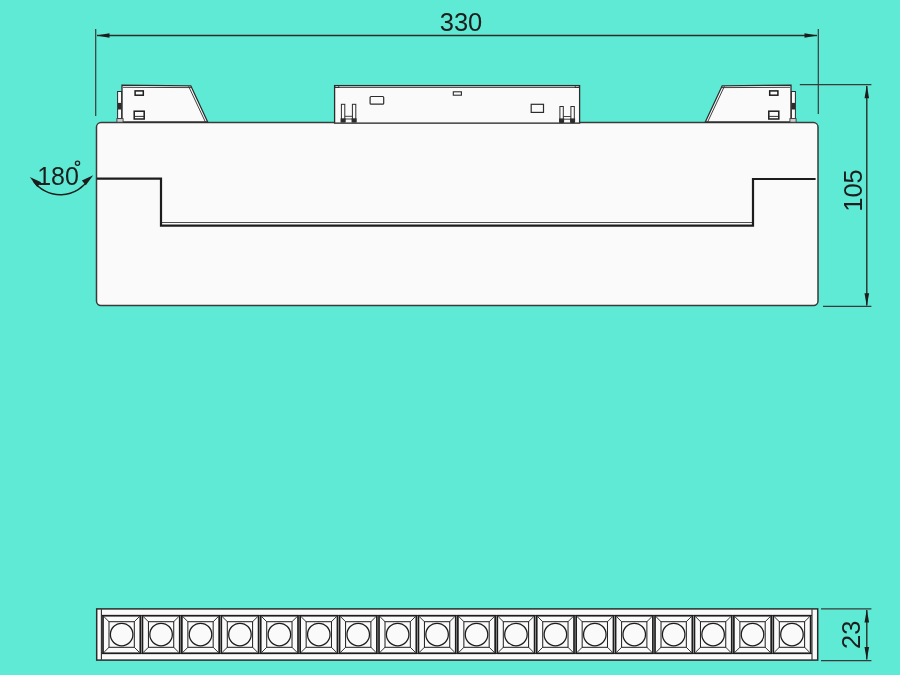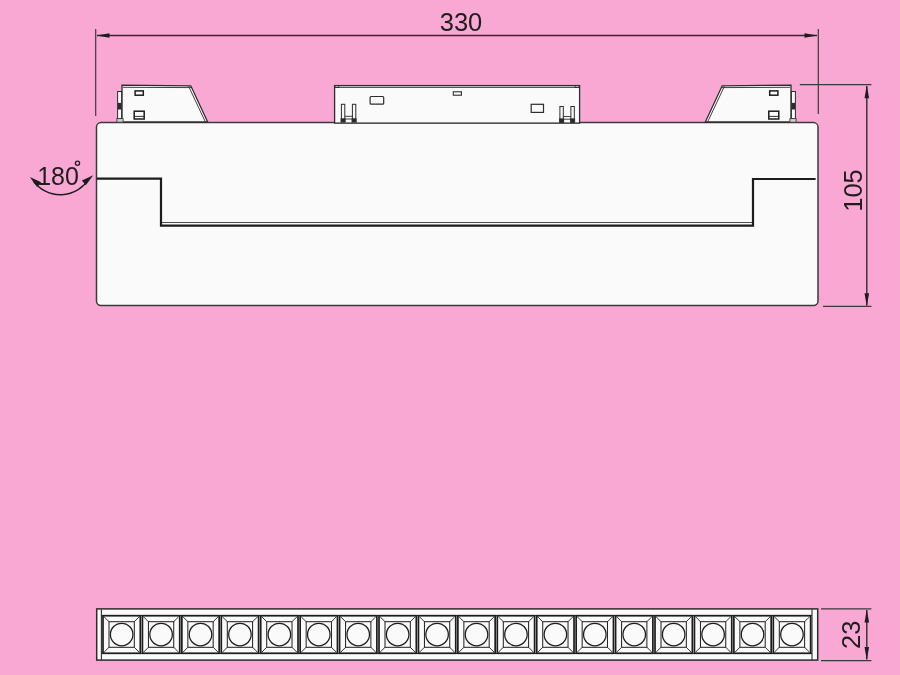--- a/index.html
+++ b/index.html
@@ -1,16 +1,16 @@
 <!DOCTYPE html>
 <html><head>
 <meta charset="utf-8">
 <style>
   html,body{margin:0;padding:0;background:#fafafa;}
-  .page{width:900px;height:675px;position:relative;background:#f9a8d4;overflow:hidden;}
+  .page{width:900px;height:675px;position:relative;background:#5eead4;overflow:hidden;}
   svg{position:absolute;left:0;top:0;}
   text{font-family:"Liberation Sans",sans-serif;fill:#1d1d1d;}
 </style>
 </head>
 <body>
 <div class="page">
 <svg width="900" height="675" viewBox="0 0 900 675">
 
   <line x1="95.7" y1="29" x2="95.7" y2="116" stroke="#3a3a3a" stroke-width="1.2"></line>
 

